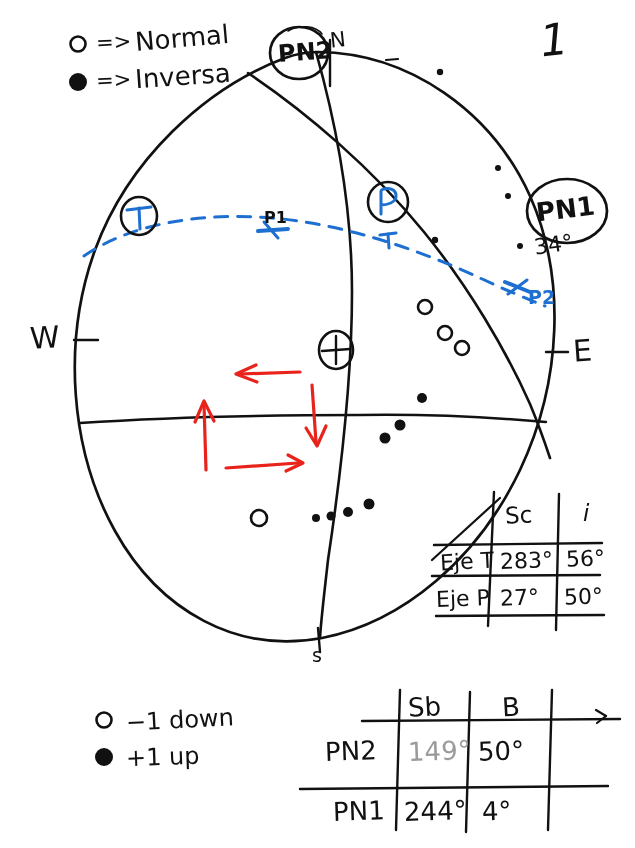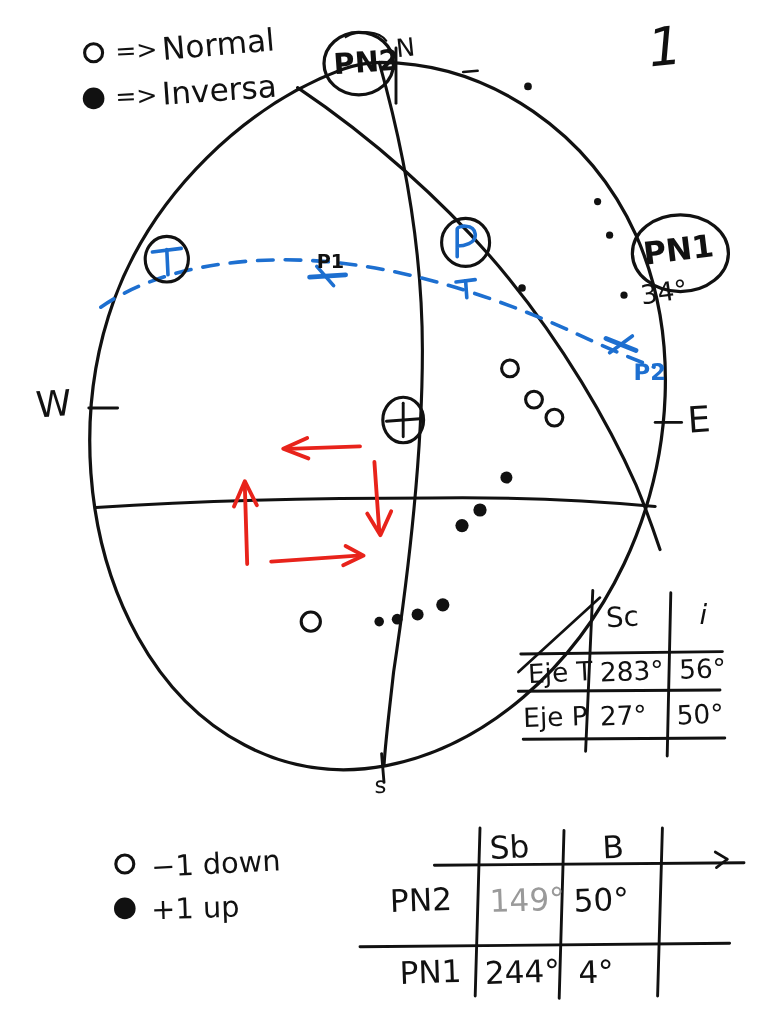--- a/index.html
+++ b/index.html
@@ -198,21 +198,21 @@
     <div class="txt" style="left:278px;top:38px;font-size:24px;font-weight:600;transform:rotate(-4deg);">PN2</div>
     <div class="txt" style="left:330px;top:28px;font-size:21px;transform:rotate(-6deg);">N</div>
     <div class="txt" style="left:312px;top:644px;font-size:19px;">s</div>
     <div class="txt" style="left:30px;top:320px;font-size:30px;transform:rotate(-4deg);">W</div>
     <div class="txt" style="left:573px;top:333px;font-size:30px;transform:rotate(-4deg);">E</div>
 
     <div class="txt" style="left:536px;top:194px;font-size:26px;font-weight:600;transform:rotate(-7deg);">PN1</div>
     <div class="txt" style="left:534px;top:232px;font-size:22px;transform:rotate(-8deg);">34°</div>
 
     <div class="txt" style="left:264px;top:208px;font-size:16px;font-weight:700;">P1</div>
-    <div class="txt blue" style="left:528px;top:286px;font-size:19px;font-weight:700;margin-top:14px;">P2</div>
+    <div class="txt blue" style="left:528px;top:286px;font-size:19px;font-weight:700;">P2</div>
   </div>
 
   <div>
     <div class="txt" style="left:505px;top:502px;font-size:23px;transform:rotate(-3deg);">Sc</div>
     <div class="txt" style="left:583px;top:500px;font-size:23px;font-style:italic;">i</div>
 
     <div class="txt" style="left:440px;top:549px;font-size:22px;transform:rotate(-3deg);">Eje T</div>
     <div class="txt" style="left:500px;top:548px;font-size:22px;transform:rotate(-2deg);">283°</div>
     <div class="txt" style="left:566px;top:546px;font-size:22px;transform:rotate(-2deg);">56°</div>
 

